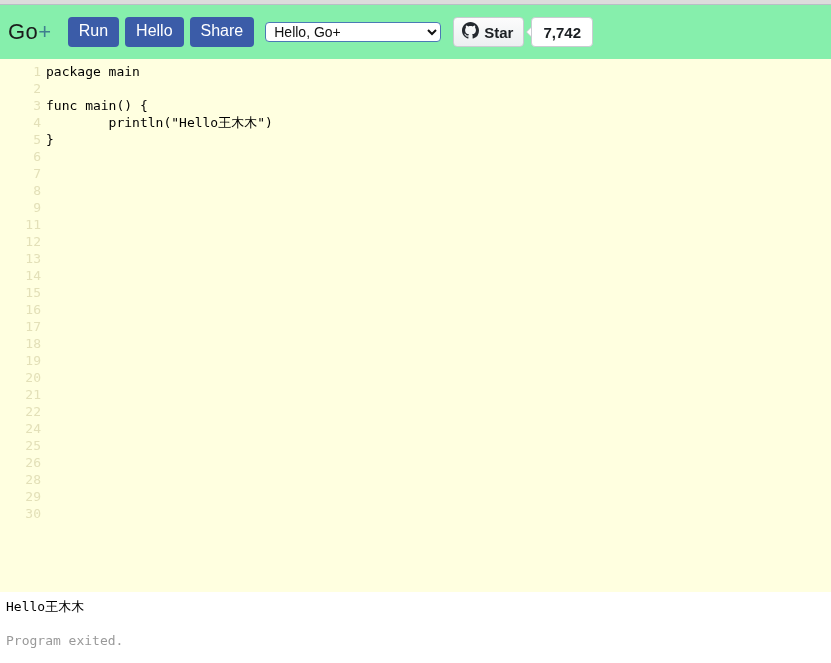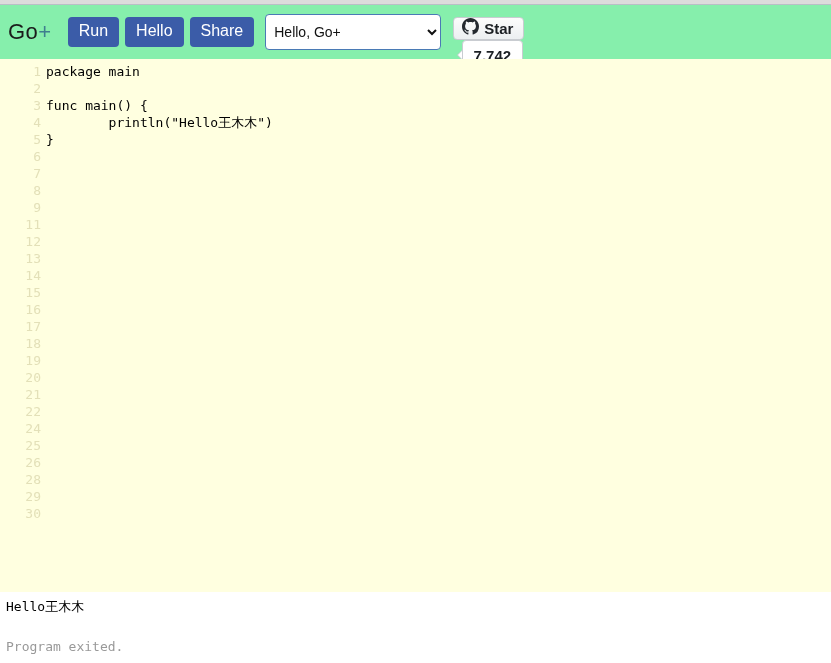--- a/index.html
+++ b/index.html
@@ -53,36 +53,35 @@
     padding: 5px 11px 6px 11px;
     margin-right: 6px;
     cursor: pointer;
     line-height: 1.15;
   }
 
   #example-select {
     margin-left: 5px;
     margin-right: 12px;
     width: 176px;
-    height: 36px;
+    height: 20px;
     font-size: 14px;
     font-family: "Liberation Sans", sans-serif;
     color: #111;
     background: #ffffff;
     border: 1px solid #4a7ab5;
     border-radius: 4px;
     padding: 0 4px;
     box-sizing: border-box;
   }
 
   #star-group {
     display: flex;
     align-items: center;
     height: 30px;
-    flex-direction: column;
   }
   #star-button {
     display: flex;
     align-items: center;
     gap: 5px;
     background: linear-gradient(#fcfcfc, #eceff1);
     border: 1px solid #c9ccd1;
     border-radius: 4px;
     height: 30px;
     padding: 0 10px 0 8px;
@@ -185,21 +184,21 @@
     height: 70px;
     padding: 6px 0 0 6px;
     box-sizing: border-box;
   }
   .outline {
     font-family: "DejaVu Sans Mono", monospace;
     font-size: 13px;
     line-height: 17px;
     white-space: pre;
   }
-  #output-result { color: #000000; margin-bottom: 23px; }
+  #output-result { color: #000000; margin-bottom: 17px; }
   #output-status { color: #999999; }
 </style>
 </head>
 <body>
 
 <div id="top-strip"></div>
 
 <div id="toolbar">
 
   <div id="logo"><span>Go</span><span class="plus">+</span></div>

